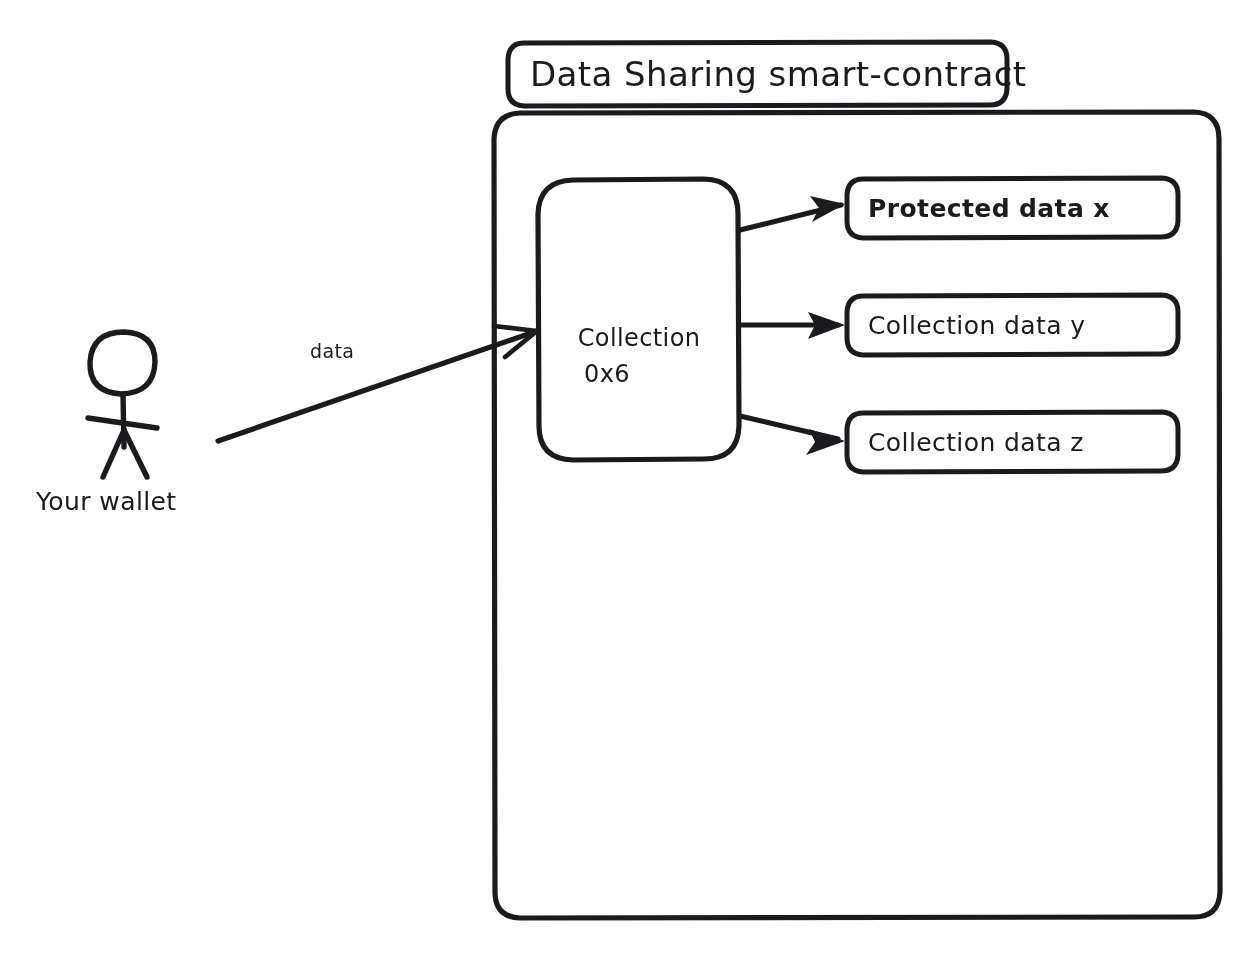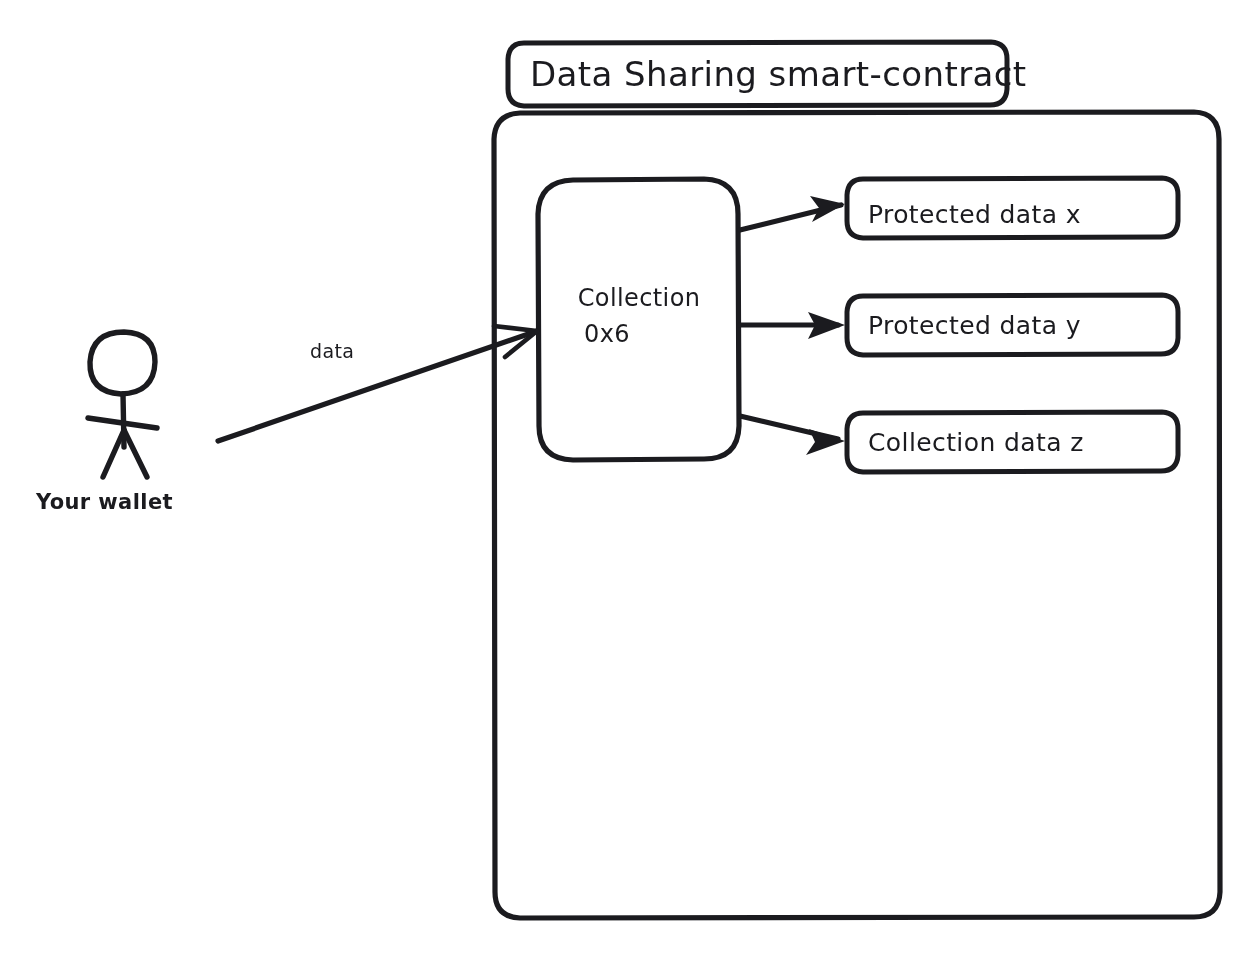--- a/index.html
+++ b/index.html
@@ -35,25 +35,25 @@
     line-height: 30px;
   }
   .label-box {
     font-size: 25px;
     line-height: 30px;
   }
   .label-collection {
     font-size: 24px;
     line-height: 36px;
     text-align: center;
+    margin-top: 40px;
   }
   .label-wallet {
-    font-size: 21px;
+    font-size: 25px;
     line-height: 38px;
-    font-weight: bold;
   }
   .label-edge {
     font-size: 19px;
     line-height: 22px;
   }
 </style>
 </head>
 <body>
 
 <div id="canvas">
@@ -132,23 +132,23 @@
       <path class="fillblk" d="M845 441 L809 429 L815 442 L806 455 Z"></path>
     </g>
   </svg>
 
   <div class="label label-title" style="left:530px; top:59px; width:470px;">Data Sharing smart-contract</div>
 
   <div class="label label-collection" style="left:548px; top:280px; width:182px;">Collection</div>
 
   <div class="label label-collection" style="left:516px; top:316px; width:182px;">0x6</div>
 
-  <div class="label label-box" style="left:868px; top:200px; width:300px;">Protected data x</div>
+  <div class="label label-box" style="left:868px; top:194px; width:300px;font-weight:bold;">Protected data x</div>
 
-  <div class="label label-box" style="left:868px; top:311px; width:300px;">Protected data y</div>
+  <div class="label label-box" style="left:868px; top:311px; width:300px;">Collection data y</div>
 
   <div class="label label-box" style="left:868px; top:428px; width:300px;">Collection data z</div>
 
   <div class="label label-wallet" style="left:36px; top:483px; width:240px;">Your wallet</div>
 
 
   <div class="label label-edge" style="left:310px; top:340px; width:90px;">data</div>
 
 </div>
 

